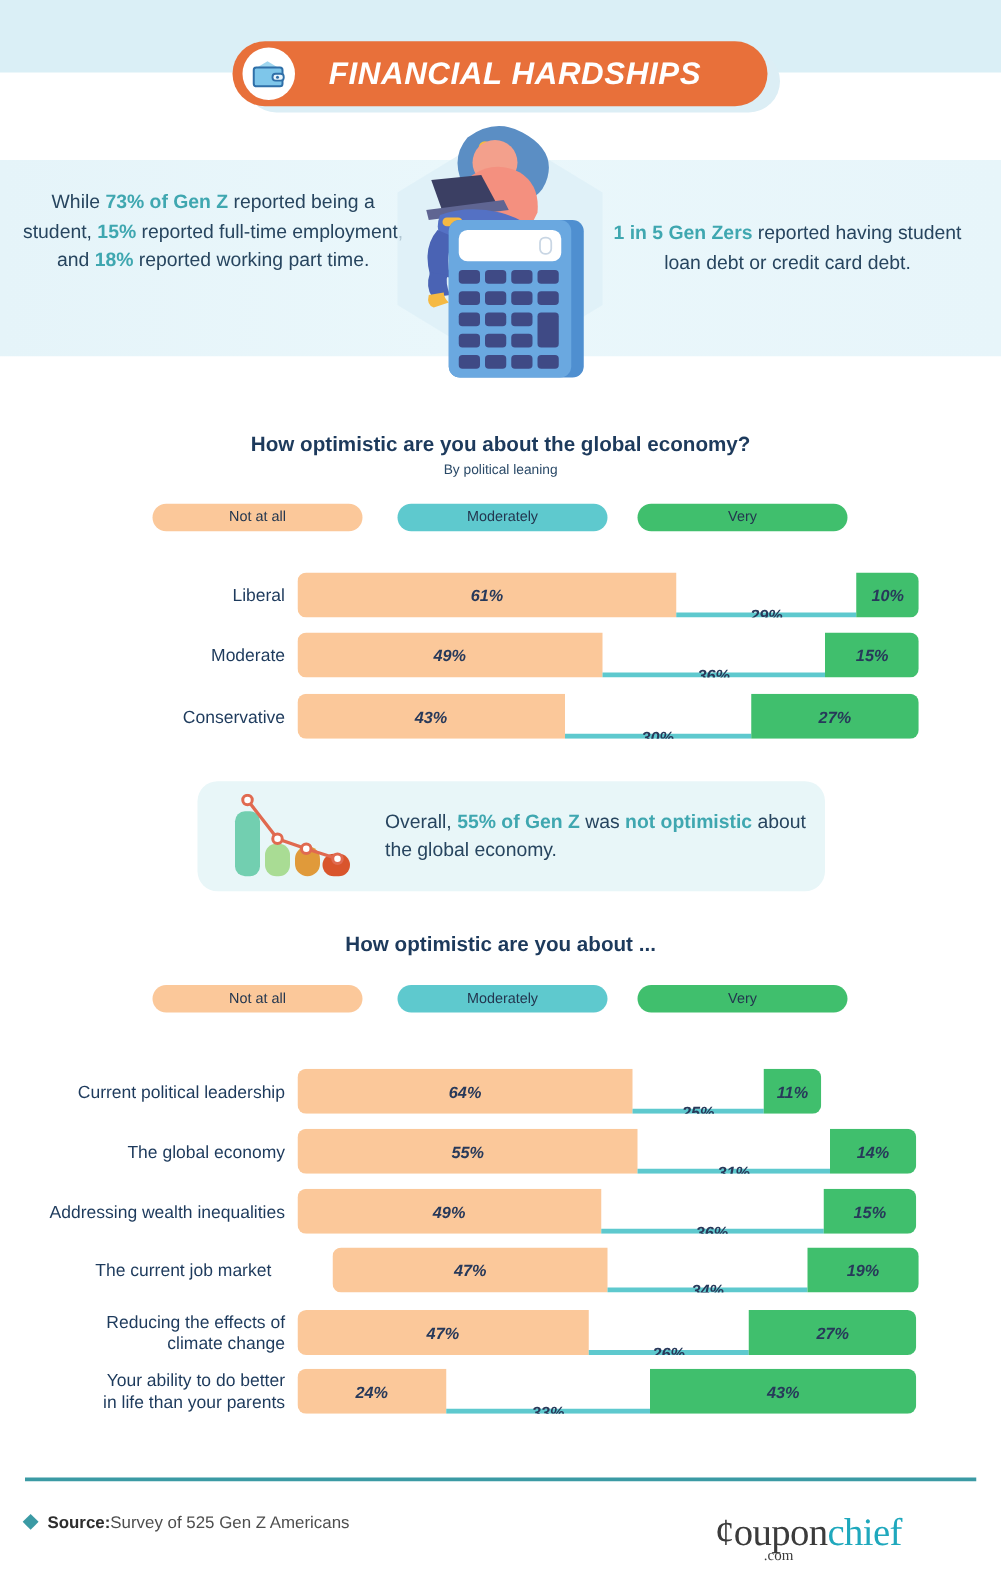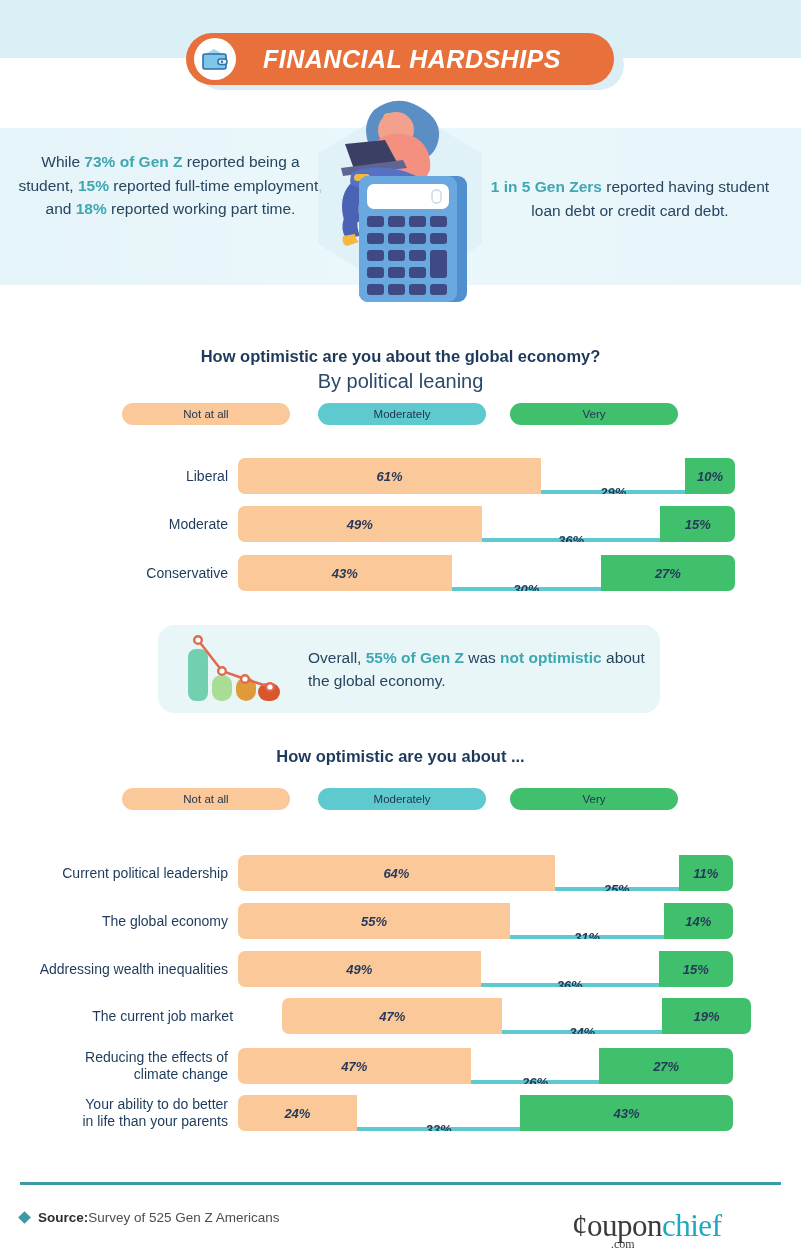--- a/index.html
+++ b/index.html
@@ -59,21 +59,21 @@
   
   .illo { position: absolute; left: 300px; top: 92px; width: 200px; height: 212px; }
 
   
   .sec-title {
     position: absolute; width: 801px; text-align: center;
     font-size: 16.5px; font-weight: bold; color: #1d3a5c;
   }
   .sec-sub {
     position: absolute; width: 801px; text-align: center;
-    font-size: 20px; color: #2b4a68;
+    font-size: 11px; color: #2b4a68;
   }
 
   
   .legend { position: absolute; left: 0; width: 801px; height: 19px; }
   .chip {
     position: absolute; height: 22px; border-radius: 11px;
     display: flex; align-items: center; justify-content: center;
     font-size: 11.5px; color: #23364f; font-weight: normal;
   }
   .chip-not  { left: 122px; width: 168px; background: #fbc89a; }
@@ -264,21 +264,21 @@
   <div class="sec-title" style="top:747px">How optimistic are you about ...</div>
 
   <div class="legend" style="top:788px">
     <div class="chip chip-not">Not at all</div>
     <div class="chip chip-mod">Moderately</div>
     <div class="chip chip-very">Very</div>
   </div>
 
   <div class="row" style="left:20px; top:855px; width:715px;">
     <div class="row-label" style="width:218px">Current political leadership</div>
-    <div class="bar" style="width:495px">
+    <div class="bar" style="width:419px">
       <div class="seg s0" style="width:64%">64%</div>
       <div class="seg s1" style="width:25%">25%</div>
       <div class="seg s2" style="width:11%">11%</div>
     </div>
   </div>
 
   <div class="row" style="left:20px; top:903px; width:715px;">
     <div class="row-label" style="width:218px">The global economy</div>
     <div class="bar" style="width:495px">
       <div class="seg s0" style="width:55%">55%</div>
@@ -289,21 +289,21 @@
 
   <div class="row" style="left:20px; top:951px; width:715px;">
     <div class="row-label" style="width:218px">Addressing wealth inequalities</div>
     <div class="bar" style="width:495px">
       <div class="seg s0" style="width:49%">49%</div>
       <div class="seg s1" style="width:36%">36%</div>
       <div class="seg s2" style="width:15%">15%</div>
     </div>
   </div>
 
-  <div class="row" style="left:36px; top:998px; width:715px;gap:39px;">
+  <div class="row" style="left:20px; top:998px; width:715px;gap:39px;">
     <div class="row-label" style="width:218px">The current job market</div>
     <div class="bar" style="width:495px">
       <div class="seg s0" style="width:47%">47%</div>
       <div class="seg s1" style="width:34%">34%</div>
       <div class="seg s2" style="width:19%">19%</div>
     </div>
   </div>
 
   <div class="row" style="left:20px; top:1048px; width:715px;">
     <div class="row-label" style="width:218px">

